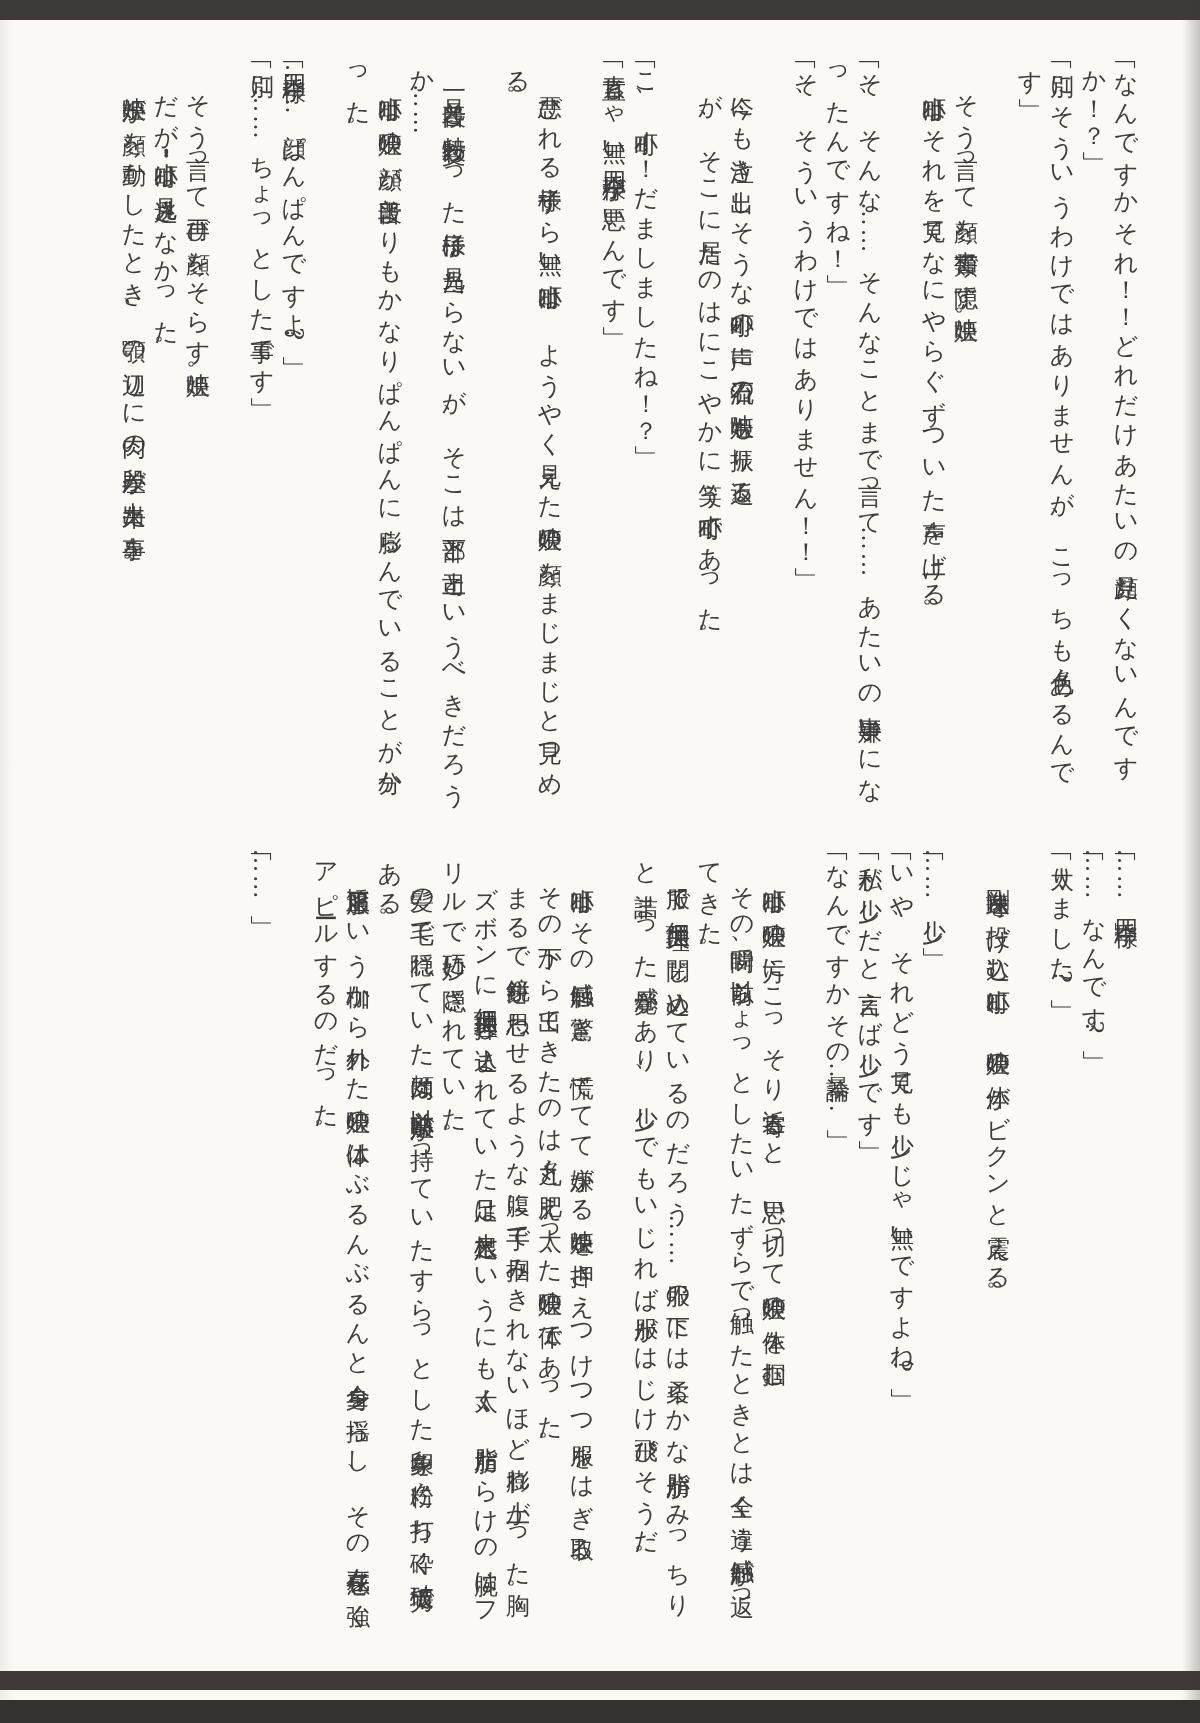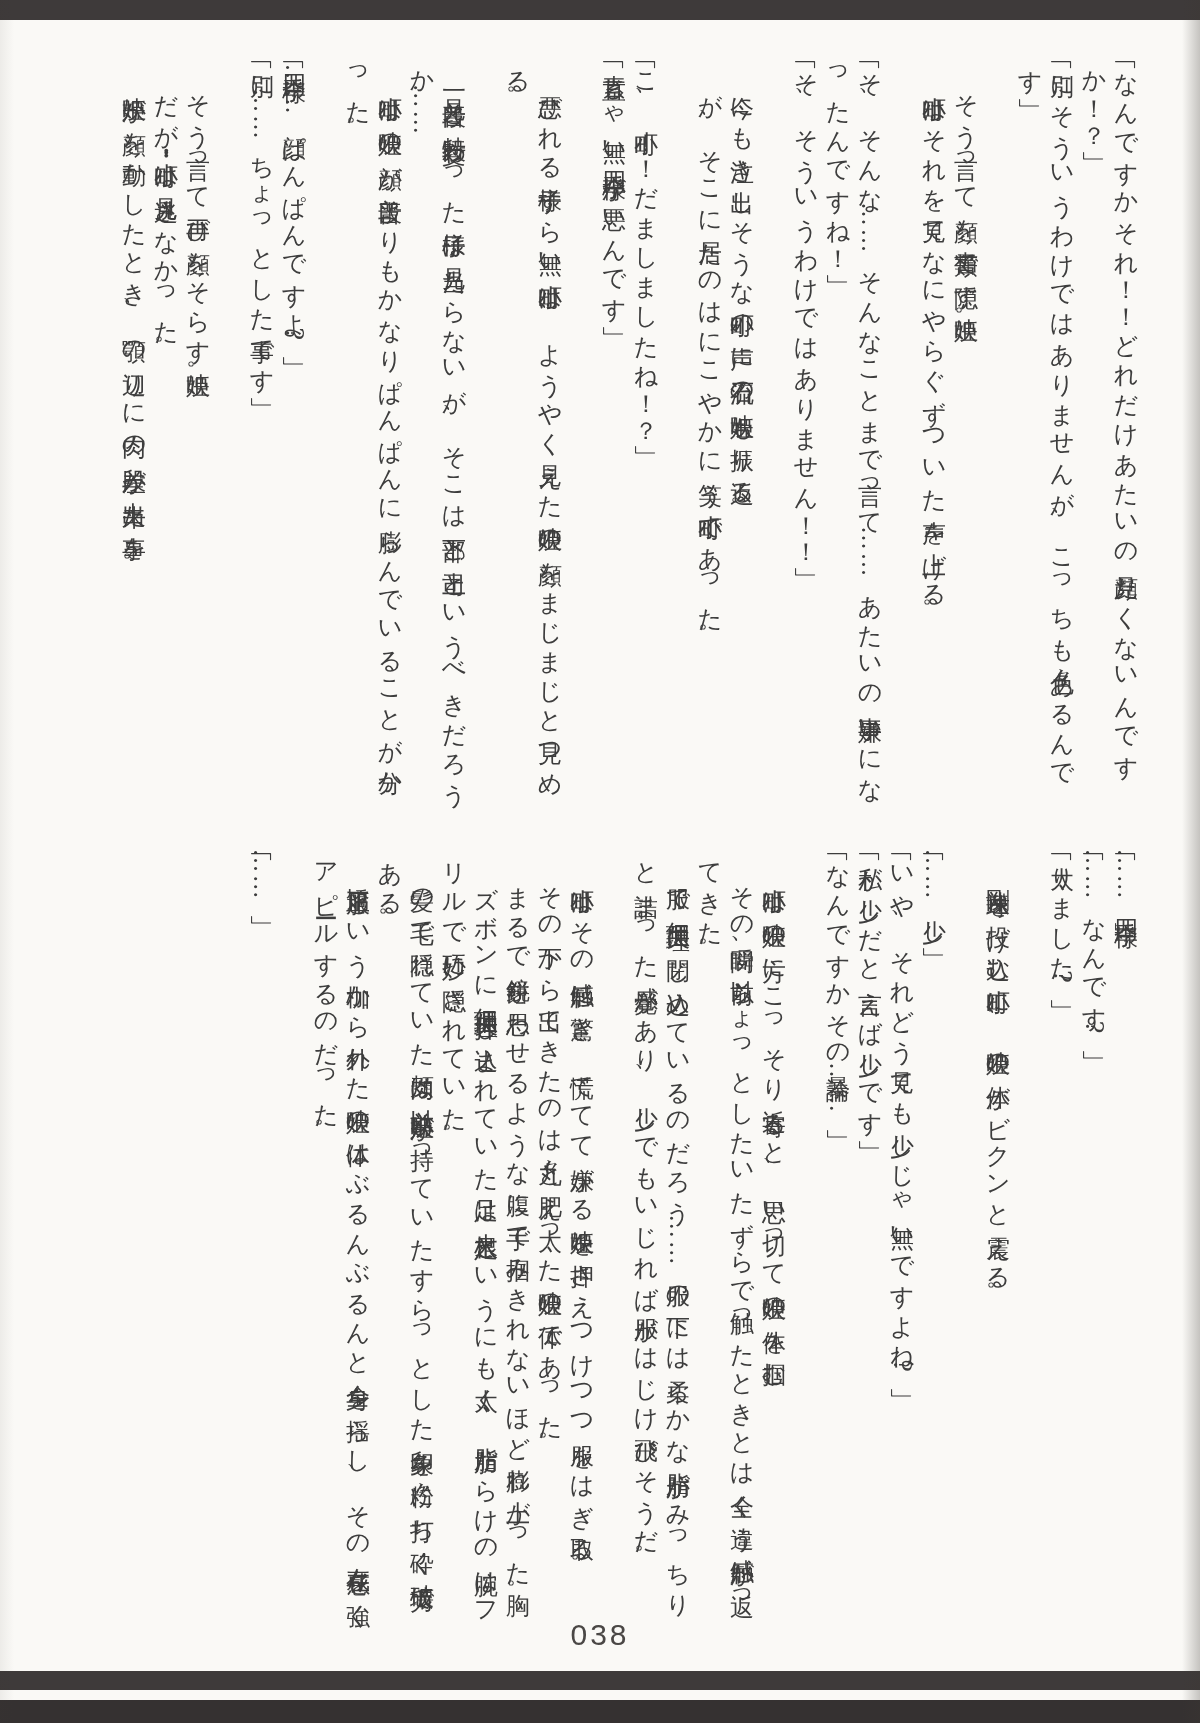--- a/index.html
+++ b/index.html
@@ -84,20 +84,19 @@
       <p class="indent">服で無理矢理に閉じ込めているのだろう……服の下には柔らかな脂肪がみっちりと詰まった感覚があり、少しでもいじれば服がはじけ飛びそうだ。</p>
       <p class="indent gap">小町はその感触に驚き、慌ててて嫌がる映姫を押さえつけつつ服をはぎ取る。</p>
       <p class="indent">その下から出てきたのは丸々と肥え太った映姫の体であった。</p>
       <p class="indent">まるで鏡餅を思わせるような腹に手で掴みきれないほど膨れ上がった胸。</p>
       <p class="indent">ズボンに無理矢理押し込まれていた足は大根足というにも太く、脂肪だらけの腕はフリルで巧妙に隠されていた。</p>
       <p class="indent">髪の毛で隠れていた頬肉は以前映姫が持っていたすらっとした印象を粉々に打ち砕く破壊力である。</p>
       <p class="indent">矯正服という枷から外れた映姫の体はぶるんぶるんと全身を揺らし、その存在感を強くアピールするのだった。</p>
       <p class="gap">「……」</p>
     </div>
 
-  <div class="pageno">038</div>
 
   <div class="rule b1"></div>
   <div class="rule b2"></div>
 
   <div class="vignette right"></div>
   <div class="vignette left"></div>
 </div>
 
 </body></html>

